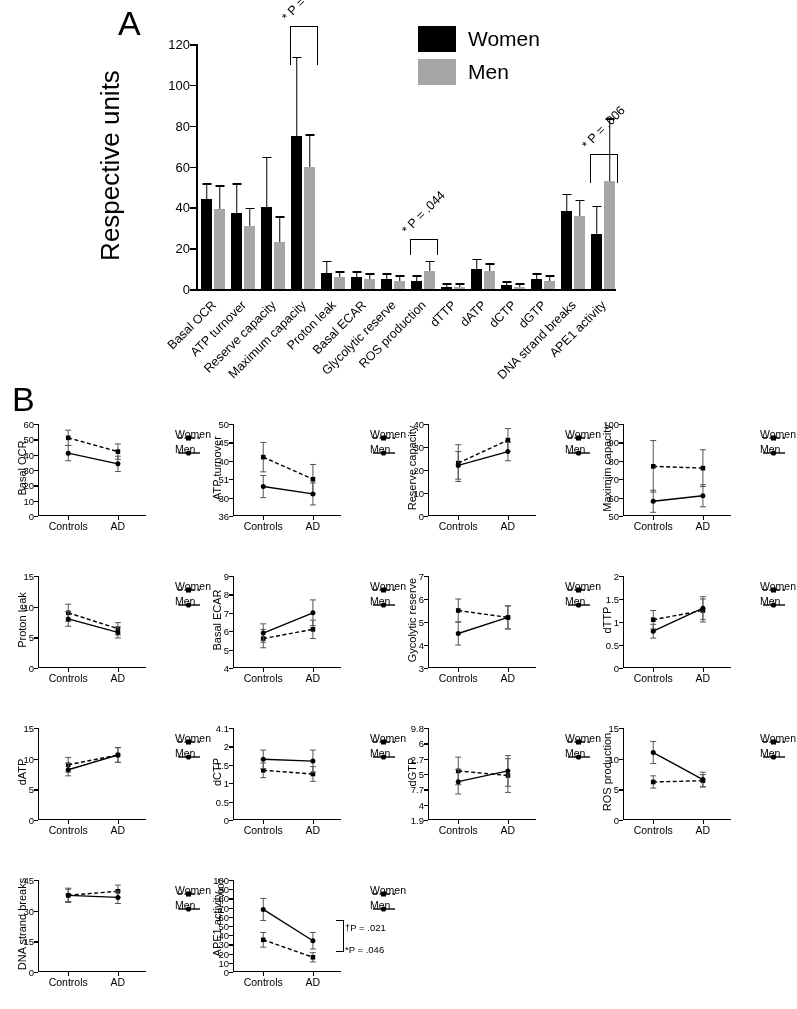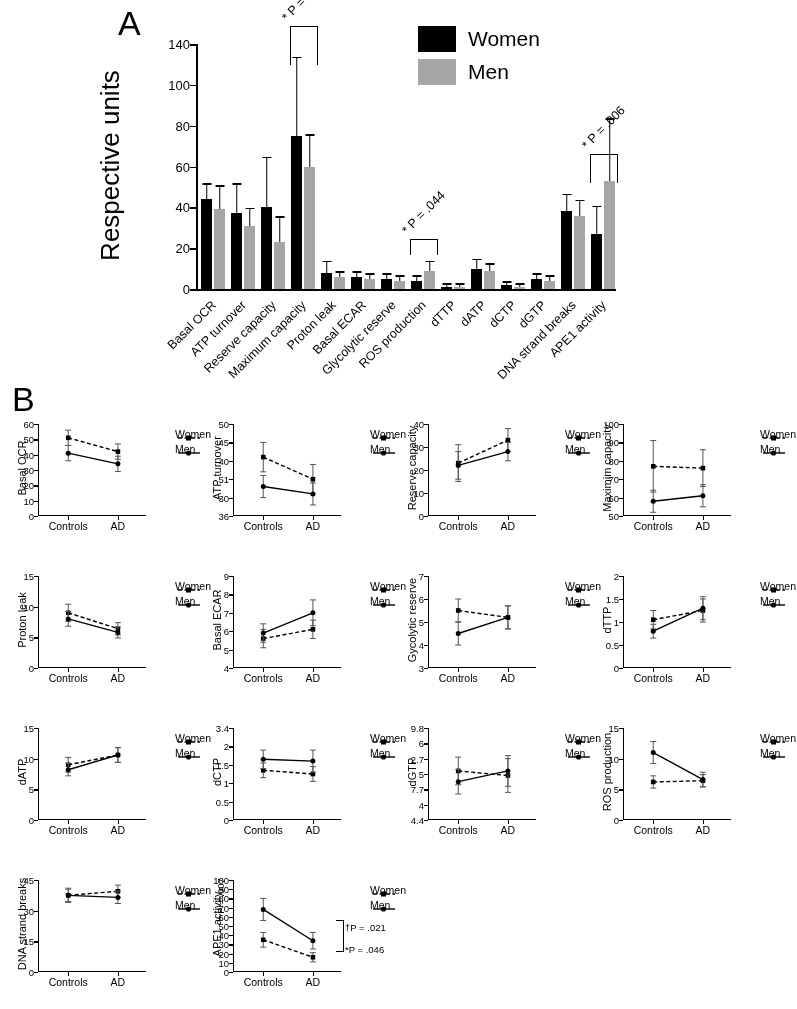--- a/index.html
+++ b/index.html
@@ -94,21 +94,21 @@
         <div class="ytick" style="top: 204.167px;">20</div>
         <div class="ytickmark" style="top: 204.167px;"></div>
         <div class="ytick" style="top: 163.333px;">40</div>
         <div class="ytickmark" style="top: 163.333px;"></div>
         <div class="ytick" style="top: 122.5px;">60</div>
         <div class="ytickmark" style="top: 122.5px;"></div>
         <div class="ytick" style="top: 81.6667px;">80</div>
         <div class="ytickmark" style="top: 81.6667px;"></div>
         <div class="ytick" style="top: 40.8333px;">100</div>
         <div class="ytickmark" style="top: 40.8333px;"></div>
-        <div class="ytick" style="top: 0px;">140</div>
+        <div class="ytick" style="top: 0px;">120</div>
         <div class="ytickmark" style="top: 0px;"></div>
       </div>
     <div class="bars" id="aBars">
         <div class="group" style="width: 30px;">
           <div class="bar w" style="height: 89.8333px;">
             <div class="fill" style="height: 100%;"></div>
             <div class="err" style="bottom: 100%; height: 14.2917px;"></div>
             <div class="errcap" style="bottom: calc(100% + 14.2917px);"></div>
           </div>
           <div class="bar m" style="height: 79.625px;">
@@ -868,21 +868,21 @@
           <div class="myt" style="top: 92px;">0</div>
           <div class="mytm" style="top: 92px;"></div>
           <div class="myt" style="top: 73.6px;">0.5</div>
           <div class="mytm" style="top: 73.6px;"></div>
           <div class="myt" style="top: 55.2px;">1</div>
           <div class="mytm" style="top: 55.2px;"></div>
           <div class="myt" style="top: 36.8px;">1.5</div>
           <div class="mytm" style="top: 36.8px;"></div>
           <div class="myt" style="top: 18.4px;">2</div>
           <div class="mytm" style="top: 18.4px;"></div>
-          <div class="myt" style="top: 0px;">3.4</div>
+          <div class="myt" style="top: 0px;">4.1</div>
           <div class="mytm" style="top: 0px;"></div>
           <div class="mxt" style="left: 30.24px;">Controls</div>
           <div class="mxtm" style="left: 30.24px;"></div>
           <div class="mxt" style="left: 79.92px;">AD</div>
           <div class="mxtm" style="left: 79.92px;"></div>
         </div>
         <svg width="108" height="92">
           <line x1="30.240000000000002" y1="42.31999999999999" x2="79.92" y2="46" stroke="#000" stroke-width="1.4" stroke-dasharray="4,2.5"></line>
           <line x1="30.240000000000002" x2="30.240000000000002" y1="49.67999999999999" y2="34.96" stroke="#555" stroke-width="1"></line>
           <line x1="27.240000000000002" x2="33.24" y1="49.67999999999999" y2="49.67999999999999" stroke="#555" stroke-width="1"></line>
@@ -921,21 +921,21 @@
             </span>
             <span>Men</span>
           </div>
         </div>
       </div>
       <div class="mini" style="left: 400px; top: 352px;">
         <div class="mtitle" style="left: 6px; top: 0px; width: 96px; transform: rotate(-90deg) translate(-96px, 0px);">dGTP</div>
         <div class="box">
           <div class="ax-left"></div>
           <div class="ax-bottom"></div>
-          <div class="myt" style="top: 92px;">4.4</div>
+          <div class="myt" style="top: 92px;">1.9</div>
           <div class="mytm" style="top: 92px;"></div>
           <div class="myt" style="top: 76.6667px;">4</div>
           <div class="mytm" style="top: 76.6667px;"></div>
           <div class="myt" style="top: 61.3333px;">7.7</div>
           <div class="mytm" style="top: 61.3333px;"></div>
           <div class="myt" style="top: 46px;">5</div>
           <div class="mytm" style="top: 46px;"></div>
           <div class="myt" style="top: 30.6667px;">2.7</div>
           <div class="mytm" style="top: 30.6667px;"></div>
           <div class="myt" style="top: 15.3333px;">6</div>

